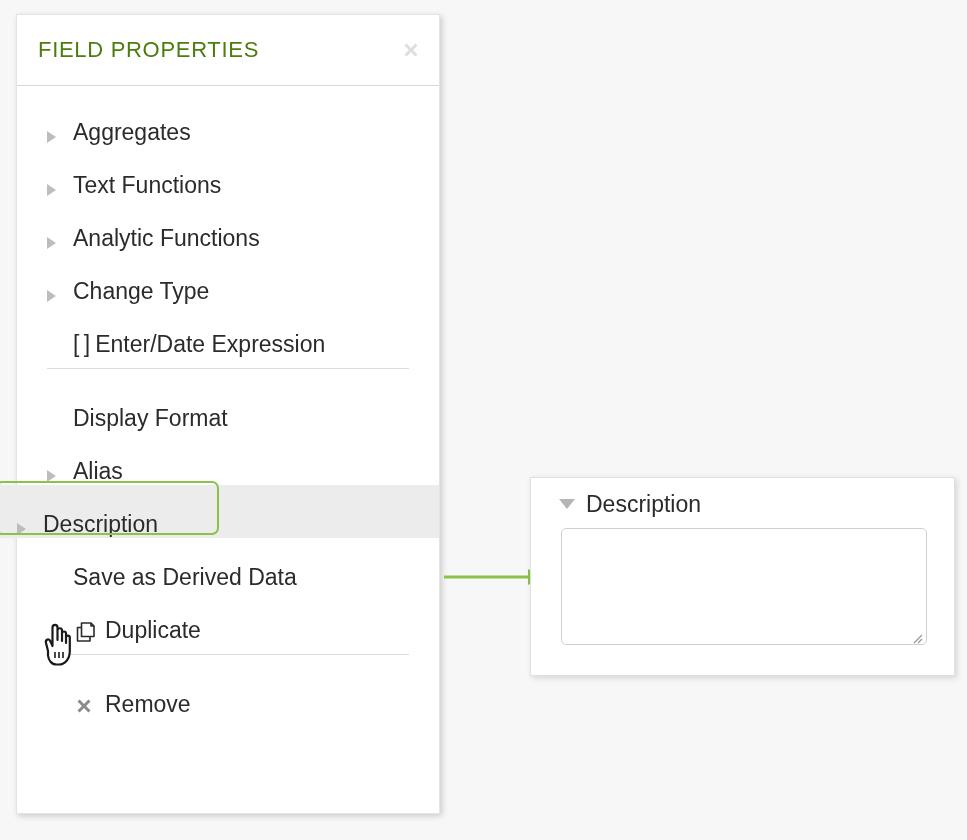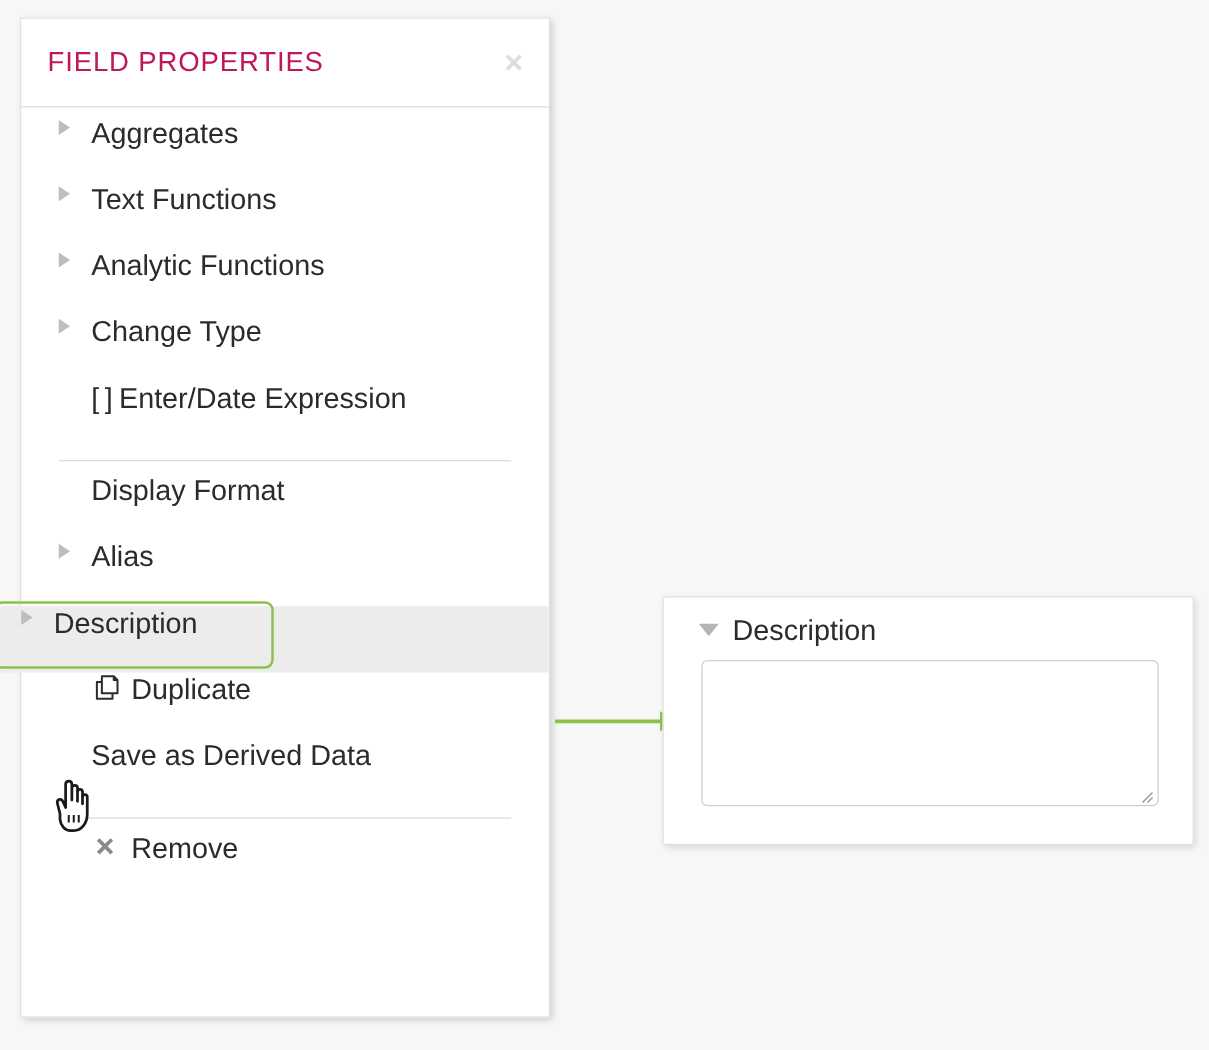--- a/index.html
+++ b/index.html
@@ -26,39 +26,39 @@
   #fp-header {
     position: relative;
     height: 71px;
     border-bottom: 1px solid #d9d9d9;
     display: flex; align-items: center;
   }
   #fp-title {
     margin-left: 21px;
     font-size: 22px;
     letter-spacing: 0.7px;
-    color: #be185d;
+    color: #4d7c0f;
     font-weight: 400;
   }
   #fp-close {
     position: absolute;
     right: 14px; top: 50%;
     transform: translateY(-50%);
     width: 28px; height: 28px;
     display: flex; align-items: center; justify-content: center;
     cursor: pointer;
   }
   #fp-close svg { display: block; }
 
   #fp-menu { padding-top: 7px; }
 
   .menu-row {
     position: relative;
     display: flex;
-    align-items: flex-start;
+    align-items: flex-end;
     height: 53px;
     padding-left: 30px;
     cursor: pointer;
   }
   .menu-row .label {
     font-size: 23px;
     color: #2b2b2b;
     font-weight: 400;
     white-space: nowrap;
   }
@@ -260,33 +260,33 @@
       <div class="menu-row highlight">
         <span class="hl-outline"></span>
         <span class="tri-right">
             <i></i>
           </span>
         <span class="label">Description</span>
       </div>
 
       <div class="menu-row">
         <span class="tri-spacer"></span>
+        <span class="label">Save as Derived Data</span>
+      </div>
+
+      <div class="menu-row">
+        <span class="tri-spacer"></span>
         <span class="icon-slot">
           <svg width="24" height="24" viewBox="0 0 24 24" aria-hidden="true">
             <path d="M4.5 7.5 H14 L17 10.5 V21 H4.5 Z" fill="#ffffff" stroke="#2b2b2b" stroke-width="1.6" stroke-linejoin="round"></path>
             <path d="M8.5 3 H18 L21 6 V16.5 H8.5 Z" fill="#ffffff" stroke="#2b2b2b" stroke-width="1.6" stroke-linejoin="round"></path>
             <path d="M18 3 L18 6 L21 6" fill="none" stroke="#2b2b2b" stroke-width="1.6" stroke-linejoin="round"></path>
           </svg>
         </span>
         <span class="label">Duplicate</span>
-      </div>
-
-      <div class="menu-row">
-        <span class="tri-spacer"></span>
-        <span class="label">Save as Derived Data</span>
       </div>
 
       <div class="menu-divider"></div>
 
       <div class="menu-row">
         <span class="tri-spacer"></span>
         <span class="icon-slot">
           <svg width="22" height="22" viewBox="0 0 22 22" aria-hidden="true">
             <path d="M4.5 6.6 L6.6 4.5 L11 8.9 L15.4 4.5 L17.5 6.6 L13.1 11 L17.5 15.4 L15.4 17.5 L11 13.1 L6.6 17.5 L4.5 15.4 L8.9 11 Z" fill="#8a8a8a"></path>
           </svg>

